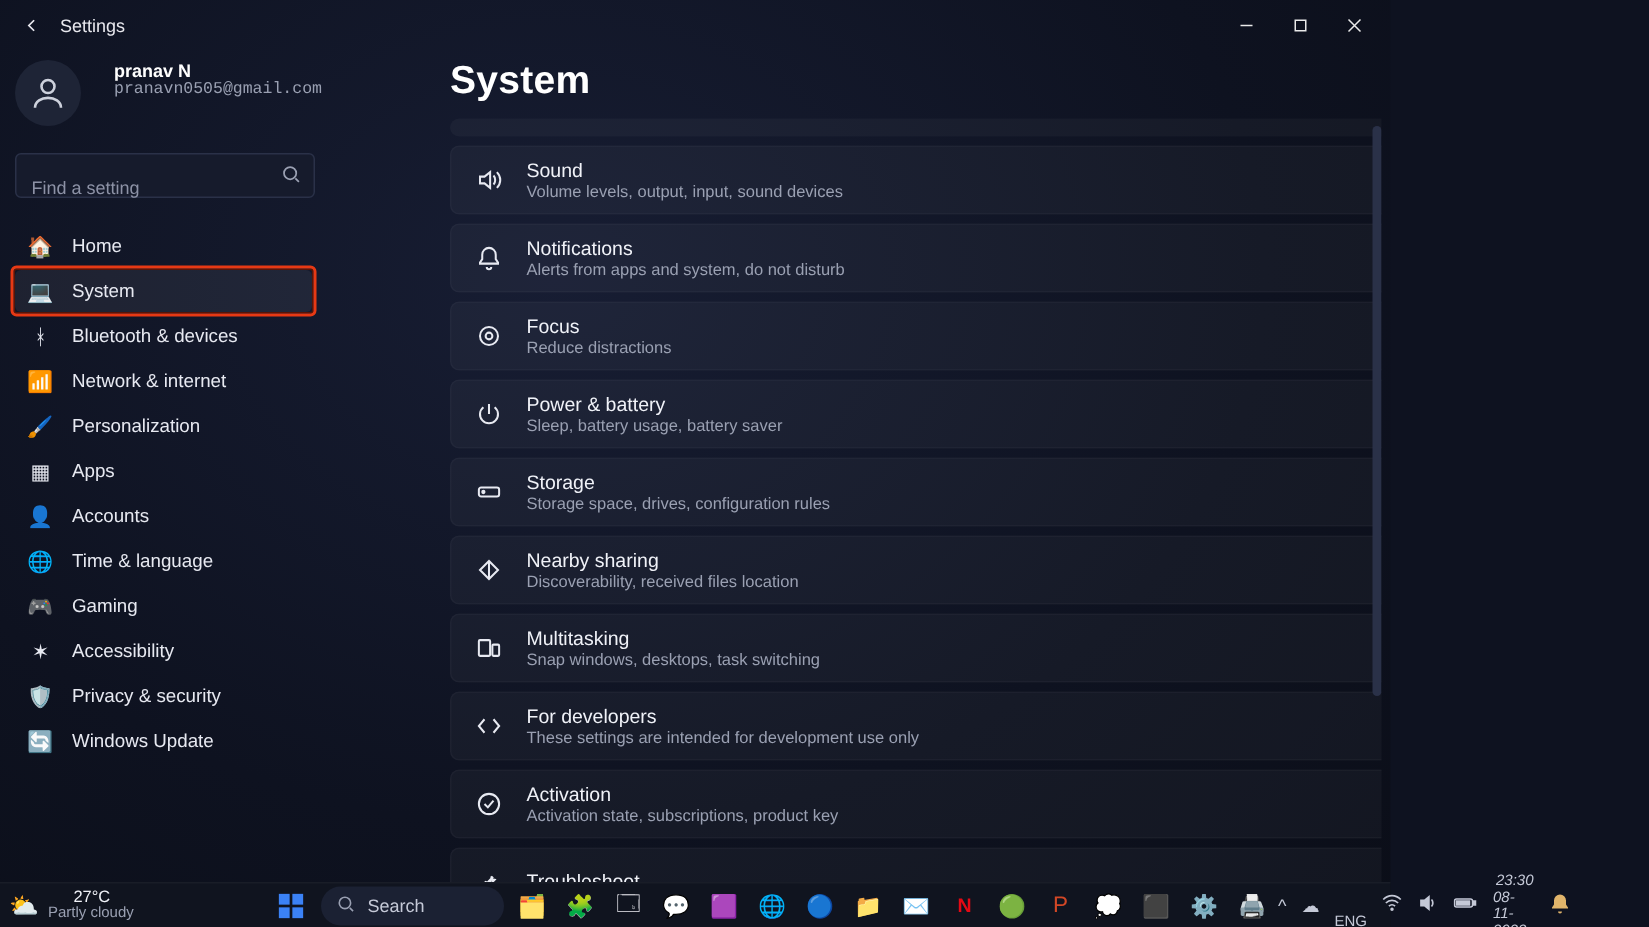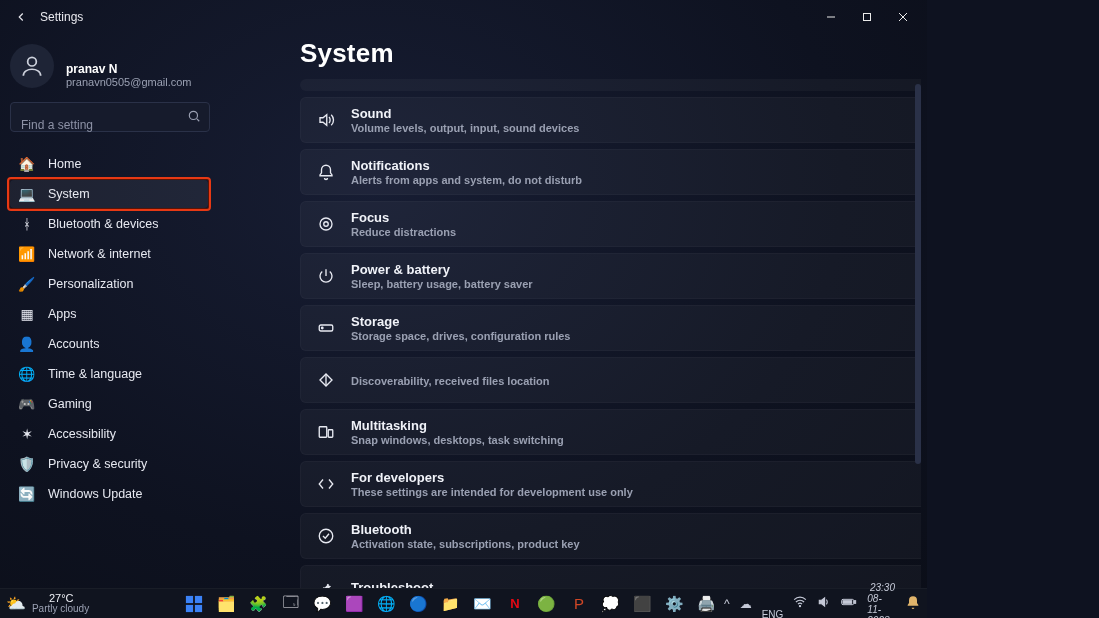--- a/index.html
+++ b/index.html
@@ -9,43 +9,43 @@
   
   .titlebar { display:flex; align-items:center; justify-content:space-between; height:34px; padding:0 6px 0 12px; }
   .titlebar-left { display:flex; align-items:center; gap:10px; }
   .back-arrow { width:18px; height:18px; display:flex; align-items:center; justify-content:center; color:#e8e8ee; cursor:pointer; }
   .title-text { font-size:12px; color:#e8e8ee; }
   .win-controls { display:flex; }
   .win-btn { width:36px; height:28px; display:flex; align-items:center; justify-content:center; color:#eaeaea; cursor:pointer; }
 
   
   .leftcol { position:absolute; left:10px; top:40px; width:210px; }
-  .profile { display:flex; align-items:flex-end; gap:12px; height:48px; }
+  .profile { display:flex; align-items:flex-start; gap:22px; height:48px; }
   .avatar { width:44px; height:44px; border-radius:50%; background:#1e2436; display:flex; align-items:center; justify-content:center; color:#cdd1dc; }
   .uname { font-size:12px; font-weight:600; color:#fff; }
-  .uemail { font-size:11px; color:#9aa0b2; }
+  .uemail { font-size:11px; color:#9aa0b2;font-family:Liberation Mono, monospace; }
 
   .searchwrap { margin-top:14px; position:relative; width:200px; height:30px; background:#161b2c; border:1px solid #2a3148; border-radius:4px; display:flex; align-items:center; padding:16px 28px 0 10px; }
   .searchwrap input { background:transparent; border:none; outline:none; color:#e8e8ee; font-size:12px; width:100%; }
   .searchwrap input::placeholder { color:#8d92a6; }
   .search-icon { position:absolute; right:8px; top:6px; color:#9aa0b2; }
 
   .nav { margin-top:18px; display:flex; flex-direction:column; gap:2px; width:198px; }
   .nav-item { display:flex; align-items:center; gap:12px; height:28px; padding:0 8px; border-radius:4px; font-size:12.5px; color:#e7e9f1; cursor:pointer; position:relative; }
   .nav-item.selected { background:rgba(255,255,255,.06); }
   .nav-item.highlight::after { content:""; position:absolute; inset:-3px -3px -3px -3px; border:2px solid #e73914; border-radius:4px; box-shadow:0 0 0 1px #5a1406 inset; pointer-events:none; }
   .nav-icon { width:18px; height:18px; display:flex; align-items:center; justify-content:center; font-size:14px; }
 
   
   .main { position:absolute; left:300px; top:38px; right:6px; bottom:30px; overflow:hidden; }
   .page-title { font-size:26px; font-weight:700; color:#fff; letter-spacing:.2px; }
 
   .cards { margin-top:10px; display:flex; flex-direction:column; gap:6px; width:713px; }
   .stub-card { height:12px; background:rgba(255,255,255,.035); border-radius:6px; }
-  .card { height:46px; background:rgba(255,255,255,.035); border:1px solid rgba(255,255,255,.03); border-radius:6px; display:flex; align-items:center; padding:0 14px; cursor:pointer;font-weight:bold; }
+  .card { height:46px; background:rgba(255,255,255,.035); border:1px solid rgba(255,255,255,.03); border-radius:6px; display:flex; align-items:center; padding:0 14px; cursor:pointer; }
   .card .cicon { width:22px; height:22px; display:flex; align-items:center; justify-content:center; color:#e7e9f1; margin-right:14px; }
   .card .ctext .ct-title { font-size:13px; color:#f0f2f8; }
   .card .ctext .ct-sub { font-size:11px; color:#9aa0b2; margin-top:1px; }
   .card .chev { margin-left:auto; color:#8d92a6; }
 
   .scrollbar { position:absolute; right:0; top:46px; width:6px; height:380px; background:#2a3148; border-radius:3px; }
 
   
   .taskbar { position:absolute; left:0; right:0; bottom:0; height:30px; background:#10141f; display:flex; align-items:center; padding:0 6px; gap:4px; border-top:1px solid rgba(255,255,255,.04); }
   .tb-left { display:flex; align-items:center; gap:6px; min-width:170px; }
@@ -257,20 +257,21 @@
             </svg></div>
         </div>
         <div class="card">
           <div class="cicon">
             <svg width="18" height="18" viewBox="0 0 24 24" fill="none" stroke="currentColor" stroke-width="1.8">
               <path d="M4 12l8-8 8 8-8 8-8-8z"></path>
               <path d="M12 4v16"></path>
             </svg>
           </div>
           <div class="ctext">
+            <div class="ct-title">Nearby sharing</div>
             <div class="ct-sub">Discoverability, received files location</div>
           </div>
           <div class="chev"><svg width="12" height="12" viewBox="0 0 24 24" fill="none" stroke="currentColor" stroke-width="2">
               <path d="M9 6l6 6-6 6"></path>
             </svg></div>
         </div>
         <div class="card">
           <div class="cicon">
             <svg width="18" height="18" viewBox="0 0 24 24" fill="none" stroke="currentColor" stroke-width="1.8">
               <rect x="3" y="5" width="10" height="14" rx="1"></rect>
@@ -300,21 +301,21 @@
             </svg></div>
         </div>
         <div class="card">
           <div class="cicon">
             <svg width="18" height="18" viewBox="0 0 24 24" fill="none" stroke="currentColor" stroke-width="1.8">
               <circle cx="12" cy="12" r="9"></circle>
               <path d="M8 12l3 3 5-6"></path>
             </svg>
           </div>
           <div class="ctext">
-            <div class="ct-title">Bluetooth</div>
+            <div class="ct-title">Activation</div>
             <div class="ct-sub">Activation state, subscriptions, product key</div>
           </div>
           <div class="chev"><svg width="12" height="12" viewBox="0 0 24 24" fill="none" stroke="currentColor" stroke-width="2">
               <path d="M9 6l6 6-6 6"></path>
             </svg></div>
         </div>
         <div class="card">
           <div class="cicon">
             <svg width="18" height="18" viewBox="0 0 24 24" fill="none" stroke="currentColor" stroke-width="1.8">
               <path d="M14 7a4 4 0 01-5 5l-5 5 3 3 5-5a4 4 0 015-5l-3 3-2-2 3-3z"></path>
@@ -342,20 +343,27 @@
     </div>
 
     <div class="tb-center">
       <div class="startbtn">
         <svg width="18" height="18" viewBox="0 0 20 20">
             <rect x="1" y="1" width="8" height="8" fill="#3b82f6"></rect>
             <rect x="11" y="1" width="8" height="8" fill="#3b82f6"></rect>
             <rect x="1" y="11" width="8" height="8" fill="#3b82f6"></rect>
             <rect x="11" y="11" width="8" height="8" fill="#3b82f6"></rect>
           </svg>
+      </div>
+      <div class="tb-search">
+        <span class="sic"><svg width="13" height="13" viewBox="0 0 24 24" fill="none" stroke="currentColor" stroke-width="2">
+              <circle cx="11" cy="11" r="7"></circle>
+              <path d="M21 21l-4-4"></path>
+            </svg></span>
+        <span>Search</span>
       </div>
       <div class="tb-app">🗂️</div>
       <div class="tb-app">🧩</div>
       <div class="tb-app">🗔</div>
       <div class="tb-app">💬</div>
       <div class="tb-app">🟪</div>
       <div class="tb-app">🌐</div>
       <div class="tb-app">🔵</div>
       <div class="tb-app">📁</div>
       <div class="tb-app">✉️</div>

